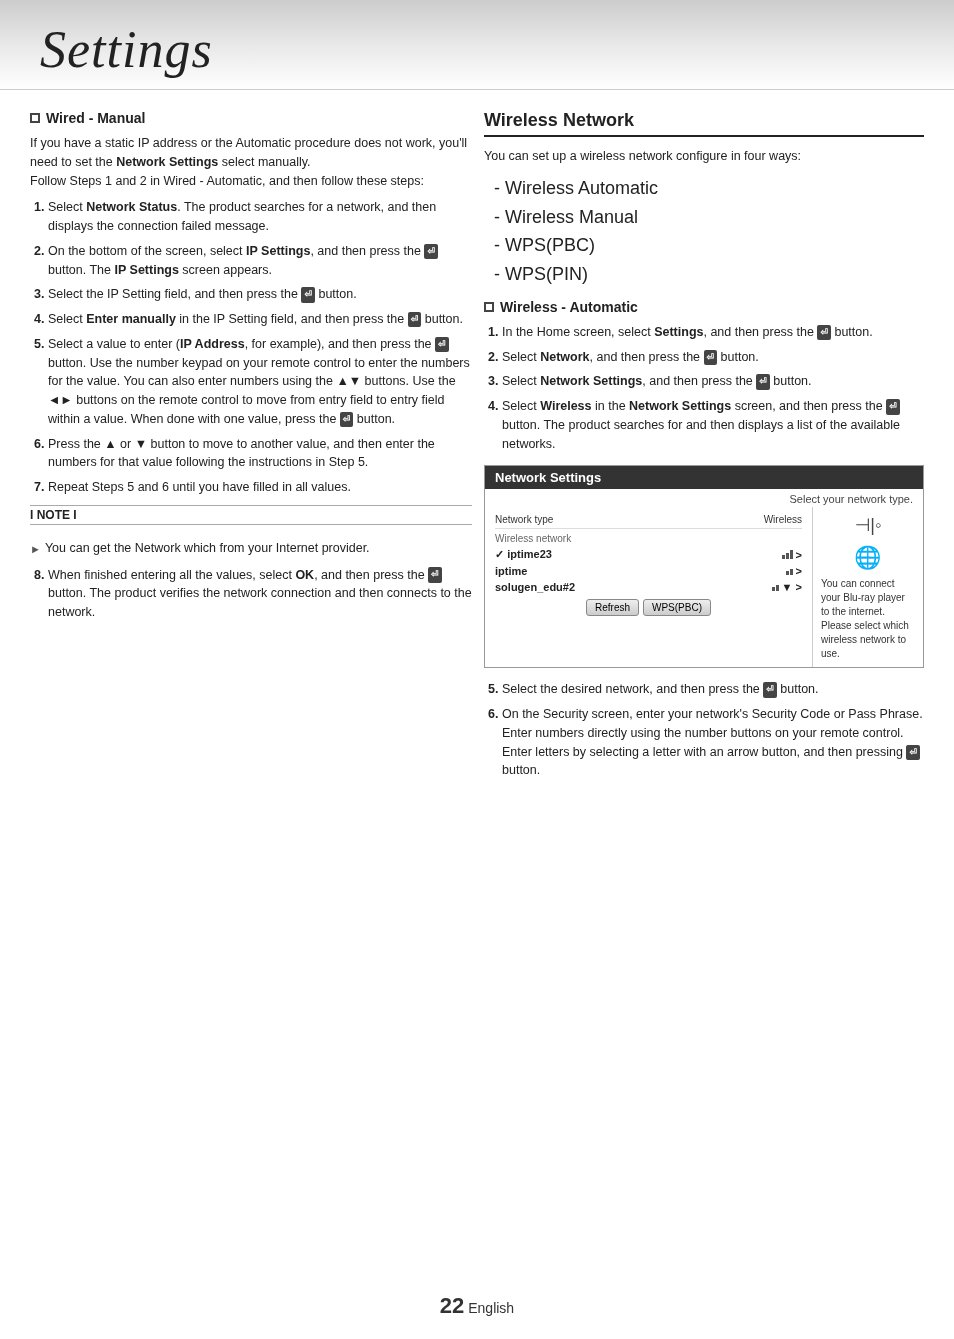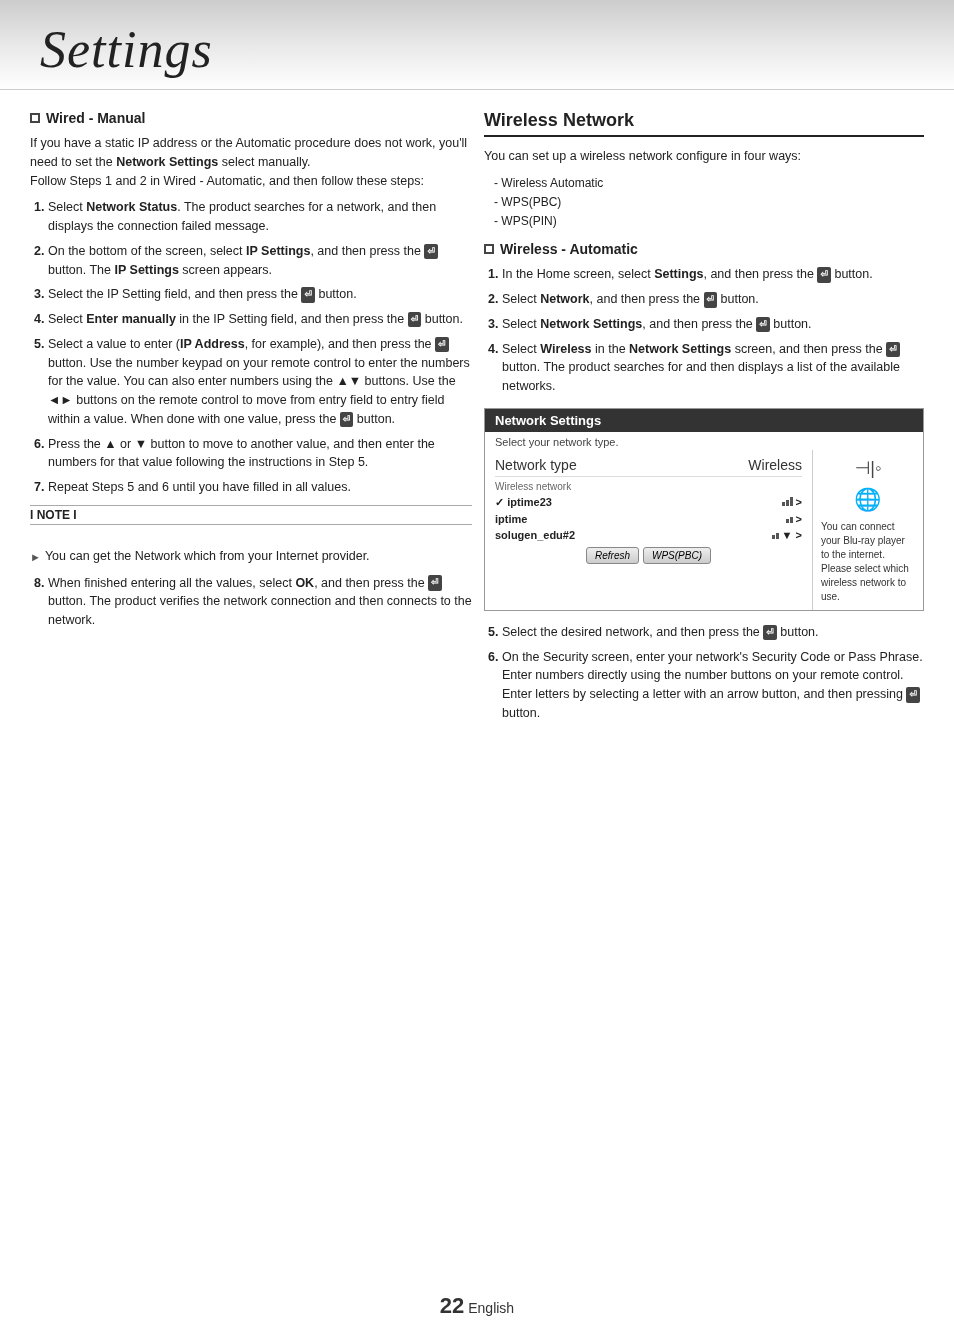--- a/index.html
+++ b/index.html
@@ -91,37 +91,37 @@
     }
 
     
     ul.dash-list {
       list-style: none;
       margin-left: 10px;
       margin-bottom: 10px;
     }
     ul.dash-list li {
       line-height: 1.6;
-      font-size: 12px;
+      font-size: 18px;
     }
     ul.dash-list li::before {
       content: "- ";
     }
 
     
     .note-section {
       margin: 8px 0;
     }
     .note-label {
       font-size: 12px;
       font-weight: bold;
       border-top: 1px solid #aaa;
       border-bottom: 1px solid #aaa;
       padding: 2px 0;
-      margin-bottom: 22px;
+      margin-bottom: 14px;
     }
     .note-item {
       display: flex;
       gap: 4px;
       margin-bottom: 6px;
       font-size: 12.5px;
       line-height: 1.5;
     }
     .note-item .arrow {
       color: #555;
@@ -158,20 +158,21 @@
       background: #333;
       color: #fff;
       padding: 4px 10px;
       font-size: 13px;
       font-weight: bold;
     }
     .ns-subtitle {
       padding: 4px 10px 2px 10px;
       color: #444;
       font-size: 11px;
+      text-align: right;
     }
     .ns-body {
       display: flex;
       gap: 0;
     }
     .ns-left {
       flex: 1;
       padding: 4px 10px;
       border-right: 1px solid #ccc;
     }
@@ -184,21 +185,21 @@
       display: flex;
       flex-direction: column;
       justify-content: flex-start;
       gap: 4px;
     }
     .ns-network-type-row {
       display: flex;
       justify-content: space-between;
       padding: 3px 0;
       border-bottom: 1px solid #ddd;
-      font-size: 14px;
+      font-size: 10px;
       color: #333;
       text-align: center;
     }
     .ns-wireless-label {
       font-size: 10px;
       color: #666;
       padding: 4px 0 2px 0;
     }
     .ns-network-item {
       display: flex;
@@ -217,21 +218,20 @@
       padding: 4px 0 2px 0;
       justify-content: center;
     }
     .ns-btn {
       border: 1px solid #888;
       background: linear-gradient(to bottom, #eee, #ccc);
       padding: 2px 8px;
       font-size: 10px;
       border-radius: 3px;
       cursor: pointer;
-      font-style: italic;
     }
     .ns-signal-icon {
       display: inline-flex;
       gap: 1px;
       align-items: flex-end;
     }
     .ns-signal-icon span {
       background: #555;
       display: inline-block;
       width: 3px;
@@ -316,20 +316,21 @@
   </div>
 
   <div class="right-col">
 
     <div class="wireless-network-title">Wireless Network</div>
 
     <p>You can set up a wireless network configure in four ways:</p>
 
     <ul class="dash-list">
       <li><span>Wireless Automatic</span></li>
+      <li><span>Wireless Manual</span></li>
       <li><span>WPS(PBC)</span></li>
       <li><span>WPS(PIN)</span></li>
     </ul>
 
 
     <div class="section-heading">
       <span class="square-bullet"></span>
       <span>Wireless - Automatic</span>
     </div>
 

